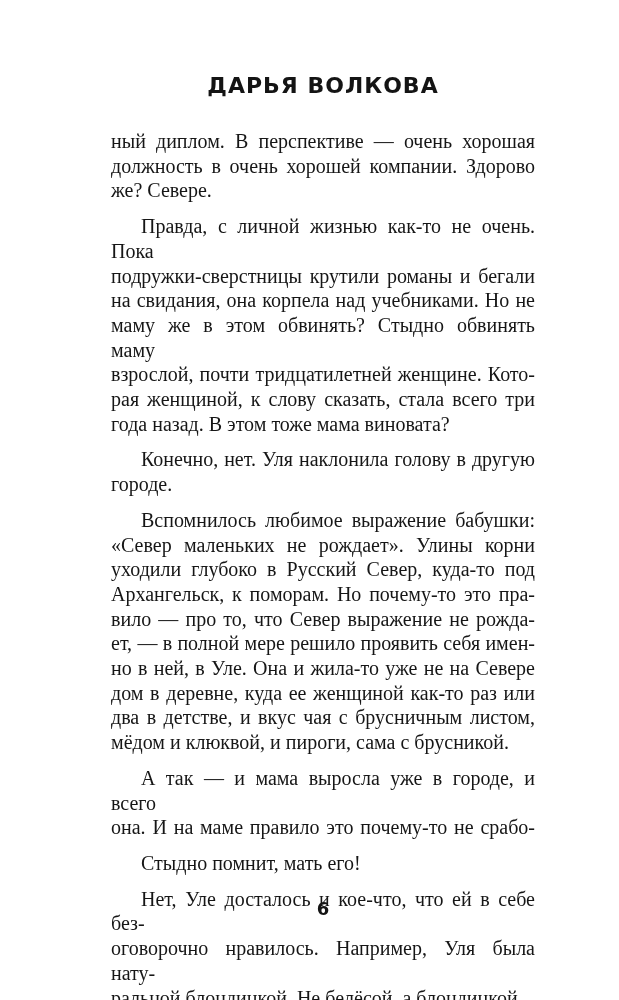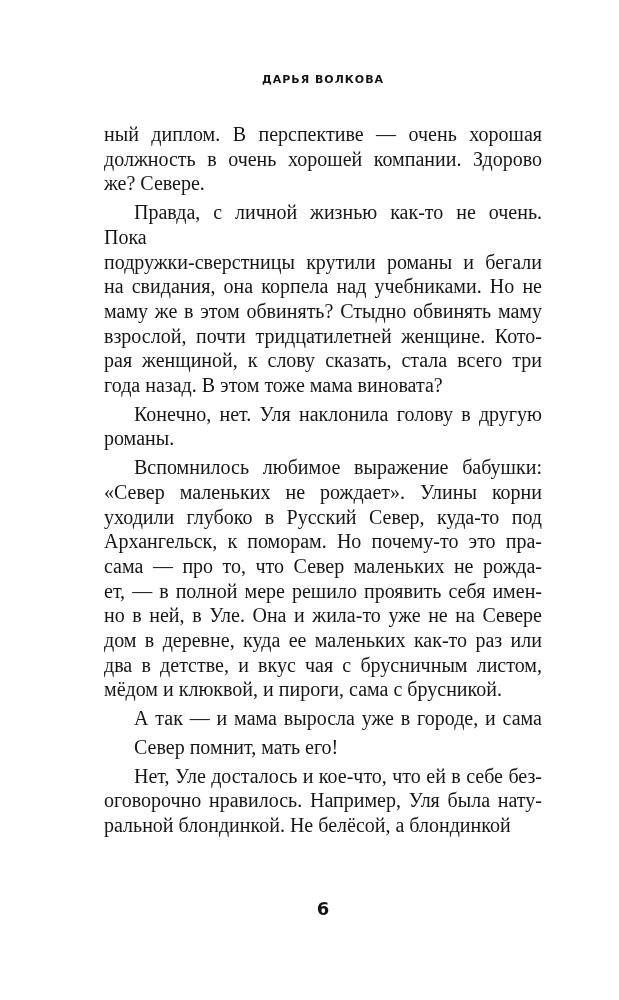--- a/index.html
+++ b/index.html
@@ -17,34 +17,34 @@
     overflow: hidden;
   }
   .running-head {
     position: absolute;
     top: 73px;
     left: 100px;
     width: 446px;
     text-align: center;
     font-family: "DejaVu Sans", sans-serif;
     font-weight: bold;
-    font-size: 11px;
+    font-size: 22px;
     letter-spacing: 1px;
     color: #141414;
   }
   .text-block {
     position: absolute;
     top: 118px;
     left: 100px;
     width: 446px;
     font-size: 20px;
     line-height: 24.7px;
     color: #161616;
   }
-  .para { margin: 4px; }
+  .para { margin: 11px; }
   .line {
     text-align: justify;
     text-align-last: justify;
   }
   .line.first { text-indent: 30px; }
   .line.final { text-align-last: left; }
   .folio {
     position: absolute;
     top: 898px;
     left: 100px;
@@ -72,39 +72,40 @@
         <div class="line first">Правда, с личной жизнью как-то не очень. Пока</div>
         <div class="line">подружки-сверстницы крутили романы и бегали</div>
         <div class="line">на свидания, она корпела над учебниками. Но не</div>
         <div class="line">маму же в этом обвинять? Стыдно обвинять маму</div>
         <div class="line">взрослой, почти тридцатилетней женщине. Кото-</div>
         <div class="line">рая женщиной, к слову сказать, стала всего три</div>
         <div class="line final">года назад. В этом тоже мама виновата?</div>
       </div>
       <div class="para">
         <div class="line first">Конечно, нет. Уля наклонила голову в другую</div>
-        <div class="line final">романы.</div>
+        <div class="line final">городе.</div>
       </div>
       <div class="para">
         <div class="line first">Вспомнилось любимое выражение бабушки:</div>
         <div class="line">«Север маленьких не рождает». Улины корни</div>
         <div class="line">уходили глубоко в Русский Север, куда-то под</div>
         <div class="line">Архангельск, к поморам. Но почему-то это пра-</div>
-        <div class="line">сама — про то, что Север маленьких не рожда-</div>
+        <div class="line">вило — про то, что Север выражение не рожда-</div>
         <div class="line">ет, — в полной мере решило проявить себя имен-</div>
         <div class="line">но в ней, в Уле. Она и жила-то уже не на Севере</div>
-        <div class="line">дом в деревне, куда ее маленьких как-то раз или</div>
+        <div class="line">дом в деревне, куда ее женщиной как-то раз или</div>
         <div class="line">два в детстве, и вкус чая с брусничным листом,</div>
         <div class="line final">мёдом и клюквой, и пироги, сама с брусникой.</div>
       </div>
       <div class="para">
-        <div class="line first">А так — и мама выросла уже в городе, и сама</div>
+        <div class="line first">А так — и мама выросла уже в городе, и всего</div>
+        <div class="line">она. И на маме правило это почему-то не срабо-</div>
       </div>
       <div class="para">
-        <div class="line first final">Север помнит, мать его!</div>
+        <div class="line first final">Стыдно помнит, мать его!</div>
       </div>
       <div class="para">
         <div class="line first">Нет, Уле досталось и кое-что, что ей в себе без-</div>
         <div class="line">оговорочно нравилось. Например, Уля была нату-</div>
         <div class="line final">ральной блондинкой. Не белёсой, а блондинкой</div>
       </div>
     </div>
 
   <div class="folio">6</div>
 </div>

